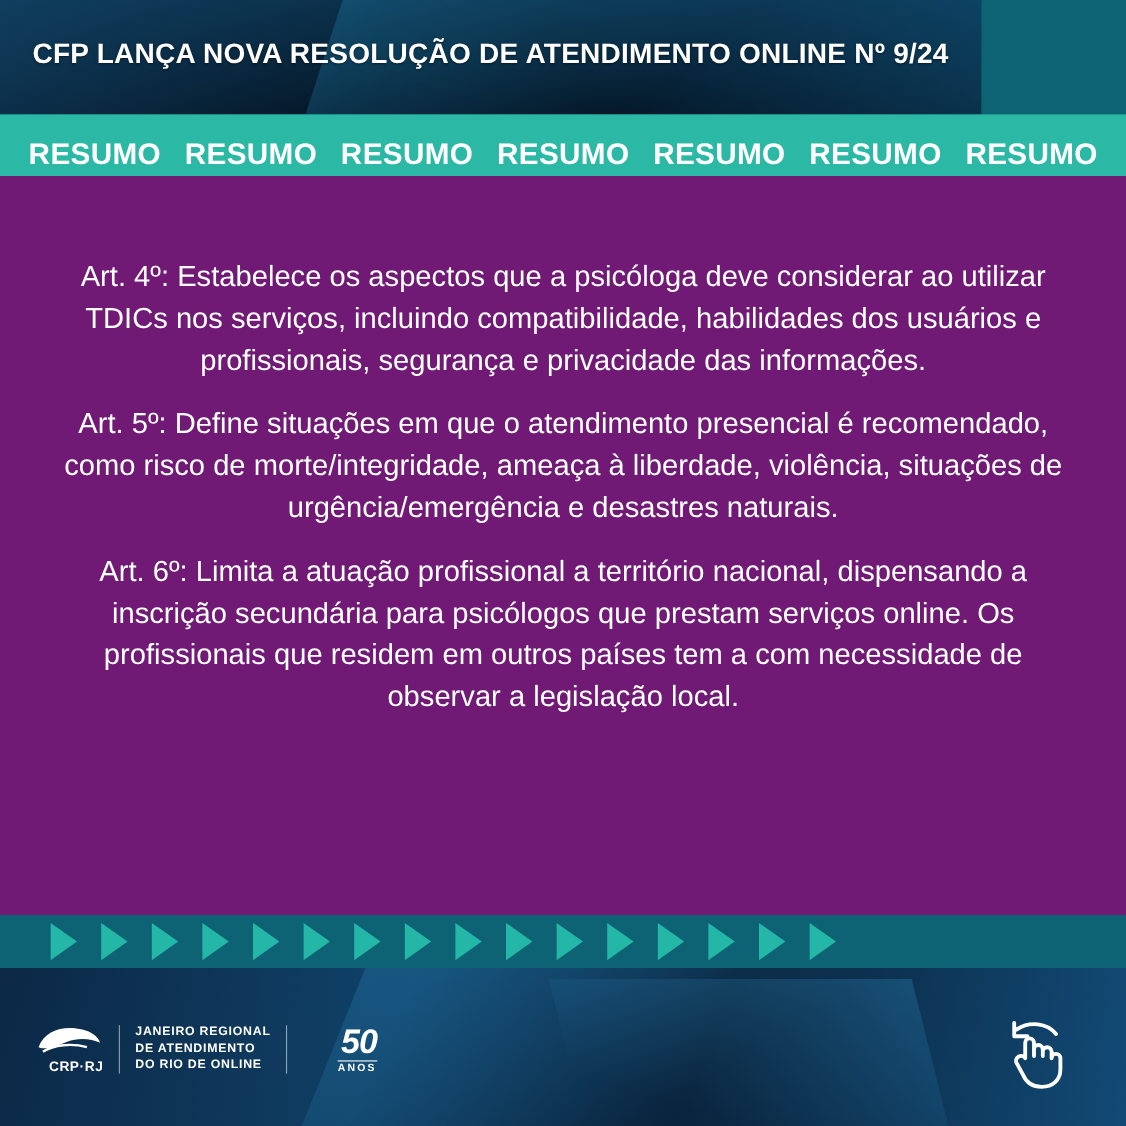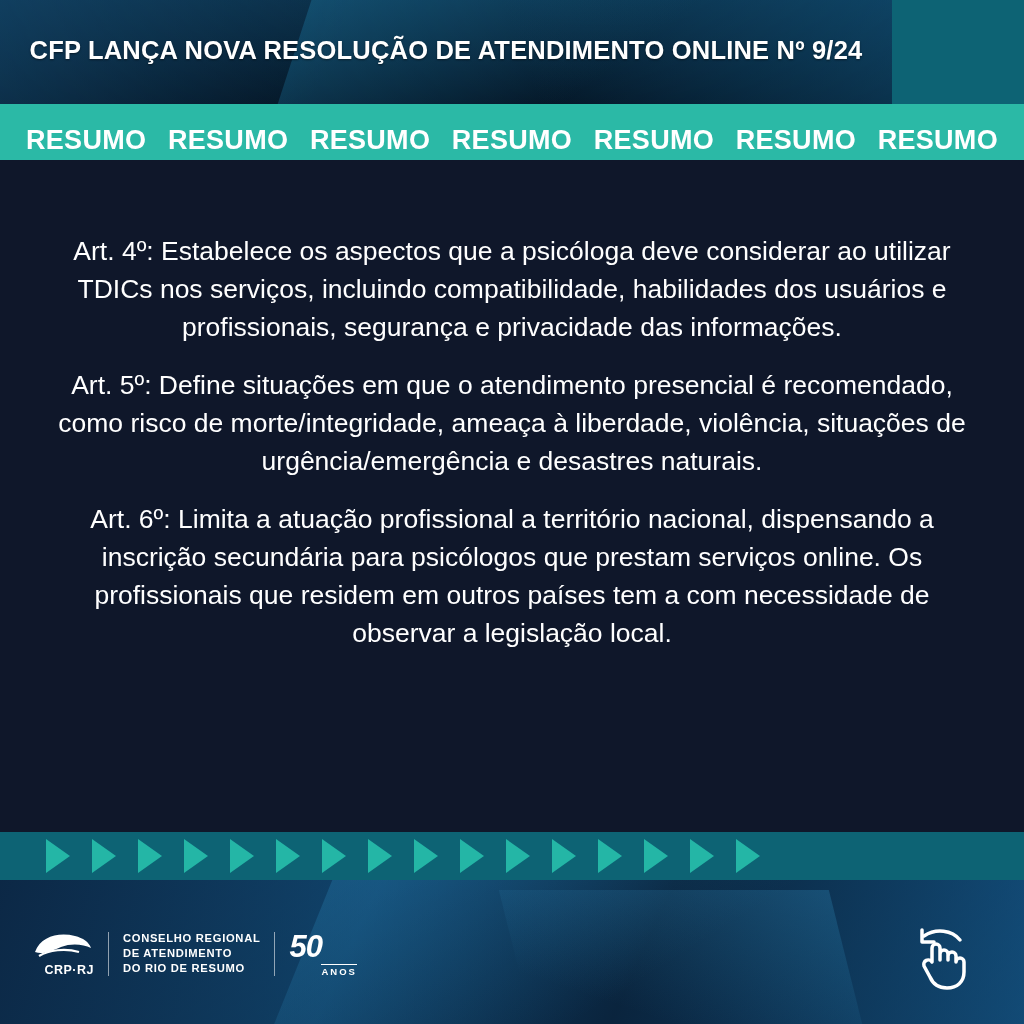--- a/index.html
+++ b/index.html
@@ -66,21 +66,21 @@
     font-size: 27px;
     font-weight: bold;
     letter-spacing: .3px;
     white-space: nowrap;
   }
 
   
   .body {
     position: absolute; top: 160px; left: 0;
     width: 1024px; height: 672px;
-    background: #0f172a;
+    background: #701a75;
     padding: 72px 34px 0 34px;
   }
   .para {
     color: #ffffff;
     text-align: center;
     font-size: 26.5px;
     line-height: 38px;
     font-weight: normal;
     margin-bottom: 20px;
     padding: 0 14px;
@@ -145,21 +145,21 @@
   }
   .vline { width: 1px; height: 44px; background: rgba(255,255,255,.55); }
   .crp-text {
     color: #ffffff;
     font-size: 11.2px;
     font-weight: bold;
     letter-spacing: .7px;
     line-height: 15px;
   }
   .anos {
-    color: #ffffff; text-align: left; line-height: 1;
+    color: #ffffff; text-align: right; line-height: 1;
   }
   .anos .num {
     font-size: 31px; font-weight: bold; font-style: italic; letter-spacing: -1px;
   }
   .anos .sub {
     font-size: 9.5px; font-weight: bold; letter-spacing: 2px;
     border-top: 1.5px solid #fff; margin-top: 2px; padding-top: 2px; margin-left: 32px;
   }
 
   .swipe-icon {
@@ -218,23 +218,23 @@
     <div class="logo-group">
       <div class="crp-mark">
         <svg width="62" height="30" viewBox="0 0 62 30">
           <path d="M4 22 C10 6, 28 2, 44 6 C52 8, 58 12, 60 18 C52 14, 40 13, 30 17 C20 21, 12 25, 4 22 Z" fill="#ffffff"></path>
           <path d="M8 26 C18 20, 34 18, 48 22" stroke="#ffffff" stroke-width="2.2" fill="none"></path>
         </svg>
         <div class="crp-label">CRP·RJ</div>
       </div>
       <div class="vline"></div>
       <div class="crp-text">
-        <div>CONSELHO REGIONAL</div>
+        <div>JANEIRO REGIONAL</div>
         <div>DE ATENDIMENTO</div>
-        <div>DO RIO DE RESUMO</div>
+        <div>DO RIO DE ONLINE</div>
       </div>
       <div class="vline"></div>
       <div class="anos">
         <div class="num">50</div>
         <div class="sub">ANOS</div>
       </div>
     </div>
 
     <div class="swipe-icon">
       <svg width="74" height="74" viewBox="0 0 74 74">

